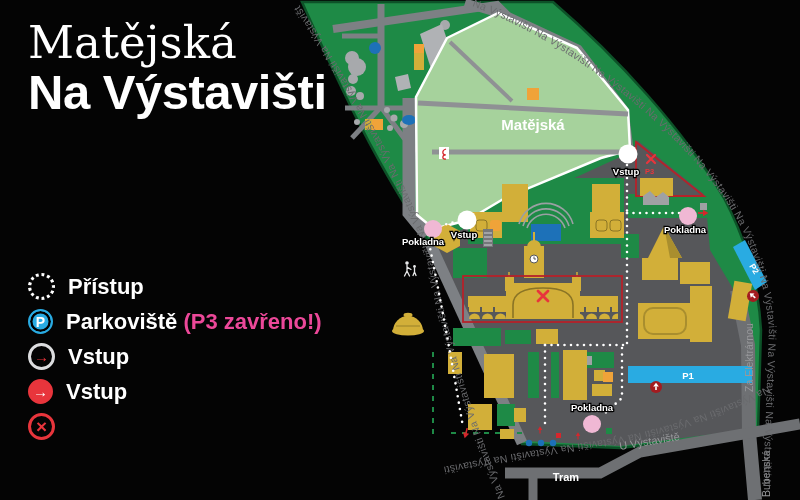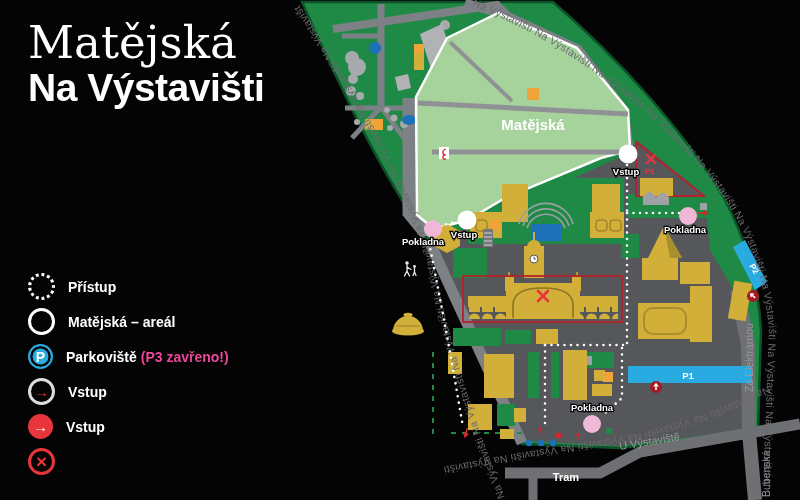--- a/index.html
+++ b/index.html
@@ -1,32 +1,32 @@
 <!DOCTYPE html>
 <html><head>
 <meta charset="utf-8">
 <style>
   html,body{margin:0;padding:0;background:#000;}
   #stage{position:relative;width:800px;height:500px;background:#040404;overflow:hidden;
          font-family:"Liberation Sans",sans-serif;}
   #mapsvg{position:absolute;inset:0;}
   .title{position:absolute;left:28px;top:18px;color:#fff;}
   .title .l1{font-family:"DejaVu Serif","Liberation Serif",serif;font-size:45px;line-height:1.1;font-weight:400;}
-  .title .l2{font-family:"Liberation Sans",sans-serif;font-size:39px;line-height:1.0;font-weight:700;letter-spacing:-0.5px;}
+  .title .l2{font-family:"Liberation Sans",sans-serif;font-size:49px;line-height:1.0;font-weight:700;letter-spacing:-0.5px;}
   .legend{position:absolute;left:28px;top:273px;display:flex;flex-direction:column;gap:8px;}
   .lrow{display:flex;align-items:center;gap:13px;height:27px;}
   .lico{width:21px;height:21px;border-radius:50%;flex:0 0 auto;display:flex;align-items:center;justify-content:center;
         font-weight:700;}
   .ico-dotted{border:3px dotted #fff;}
   .ico-ring{border:3px solid #fff;}
   .ico-park{border:2px solid #29abe2;background:#29abe2;box-shadow:inset 0 0 0 2.5px #000;color:#fff;font-size:14px;}
   .ico-vstup{border:3px solid #dcdddf;color:#e8353c;font-size:15px;}
   .ico-vjezd{border:2px solid #e8353c;background:#e8353c;color:#fff;font-size:15px;}
   .ico-recon{border:3px solid #e8353c;color:#e8353c;font-size:19px;line-height:1;}
-  .llab{color:#fff;font-size:14px;font-weight:700;white-space:nowrap;}
+  .llab{color:#fff;font-size:22px;font-weight:700;white-space:nowrap;}
   .lnote{color:#ec4899;font-weight:700;}
   text{font-family:"Liberation Sans",sans-serif;}
 </style>
 </head>
 <body>
 
 <div id="stage">
 
 <svg id="mapsvg" width="800" height="500" viewBox="0 0 800 500">
   <defs>
@@ -295,24 +295,20 @@
   <div class="l1">Matějská</div>
   <div class="l2">Na Výstavišti</div>
 </div>
 
 <div class="legend">
   <div class="lrow">
     <span class="lico ico-dotted"></span>
     <span class="llab">Přístup</span>
   </div>
   <div class="lrow">
-    <span class="lico ico-ring"></span>
-    <span class="llab">Matějská – areál</span>
-  </div>
-  <div class="lrow">
     <span class="lico ico-park">P</span>
     <span class="llab">
       <span>Parkoviště</span>
       <span class="lnote">(P3 zavřeno!)</span>
     </span>
   </div>
   <div class="lrow">
     <span class="lico ico-vstup">→</span>
     <span class="llab">Vstup</span>
   </div>

